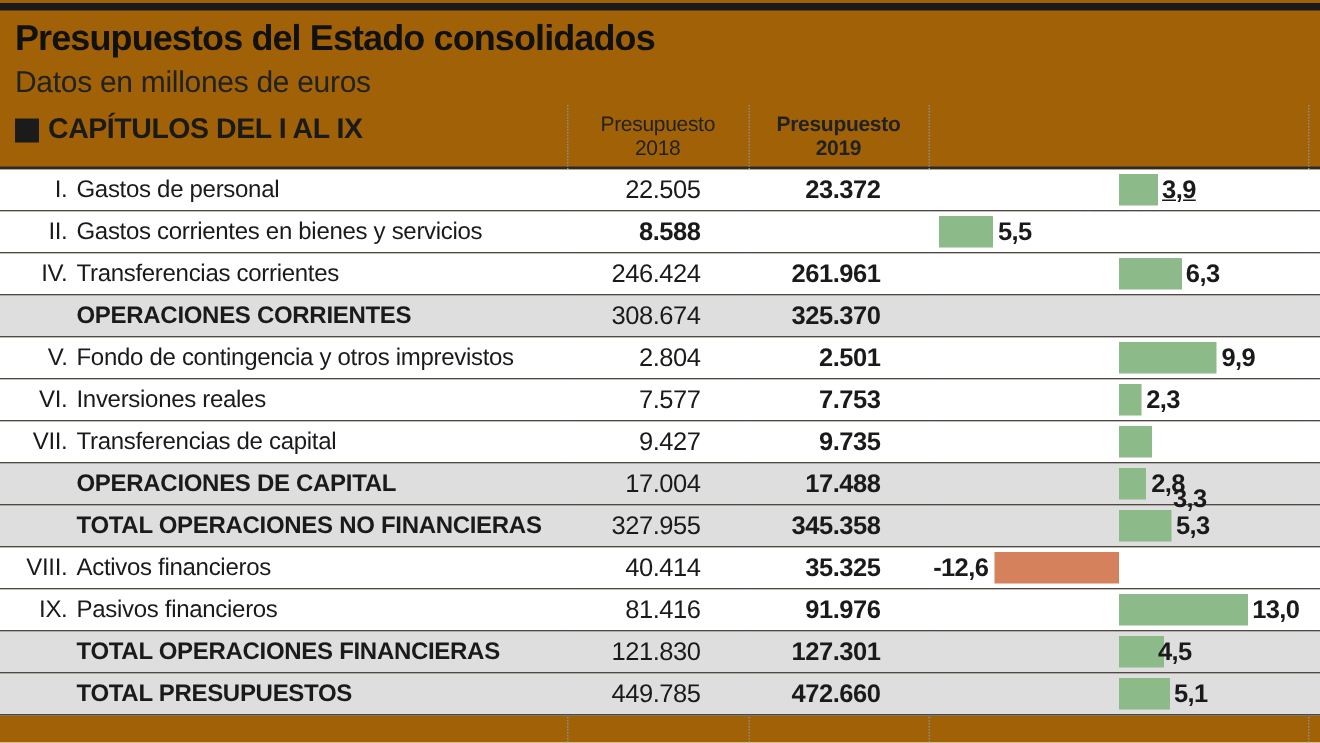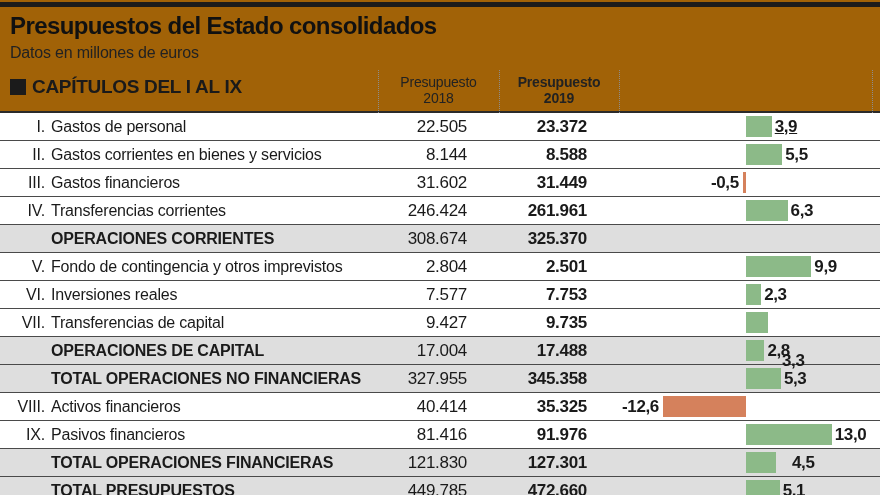--- a/index.html
+++ b/index.html
@@ -2,21 +2,21 @@
 <html><head>
 <meta charset="utf-8">
 <style>
   html,body{margin:0;padding:0;background:#ffffff;}
   .canvas{
     position:relative;width:880px;height:495px;overflow:hidden;background:#a16207;
     font-family:"Liberation Sans","DejaVu Sans",sans-serif;color:#1a1a1a;padding-left:39px;
   }
   .top-rule{position:absolute;top:2px;left:0;width:880px;height:5px;background:#1b1b1b;}
   .title{position:absolute;top:12px;left:10px;font-size:24px;font-weight:bold;letter-spacing:-0.6px;color:#111;}
-  .subtitle{position:absolute;top:44px;left:10px;font-size:16px;color:#222;letter-spacing:-0.2px;}
+  .subtitle{position:absolute;top:44px;left:10px;font-size:20px;color:#222;letter-spacing:-0.2px;}
   .section-header{position:absolute;top:76px;left:10px;font-size:19px;font-weight:bold;letter-spacing:-0.3px;display:flex;align-items:center;}
   .section-square{display:inline-block;width:16px;height:16px;background:#1b1b1b;margin-right:6px;}
   .col-head{position:absolute;top:74px;text-align:center;font-size:14px;line-height:16px;white-space:pre-line;letter-spacing:-0.2px;color:#222;}
   .col-head.c2018{left:378px;width:121px;}
   .col-head.c2019{left:499px;width:120px;font-weight:bold;}
   .col-head.cvar{left:619px;width:254px;margin-top:40px;}
   .head-rule{position:absolute;top:111px;left:0;width:880px;height:2px;background:#2a2a2a;}
   .vsep{position:absolute;top:70px;height:425px;width:0;border-left:1px dotted #8d8d8d;}
   .vsep.s1{left:378px;}.vsep.s2{left:499px;}.vsep.s3{left:619px;}.vsep.s4{left:872px;}
   .rows{position:absolute;top:113px;left:0;width:880px;}
@@ -70,35 +70,24 @@
         <div class="v2018">22.505</div>
         <div class="v2019">23.372</div>
         <div class="vari">
           <div class="bar" style="left: 127px; width: 25.74px; background: rgb(140, 186, 136);"></div>
           <div class="bar-label" style="left: 155.74px; text-decoration: underline;">3,9</div>
         </div>
       </div>
       <div class="row">
         <div class="numeral">II.</div>
         <div class="label">Gastos corrientes en bienes y servicios</div>
-        <div class="v2018">8.144</div>
         <div class="v2019">8.588</div>
         <div class="vari">
           <div class="bar" style="left: 127px; width: 36.3px; background: rgb(140, 186, 136);"></div>
           <div class="bar-label" style="left: 166.3px;">5,5</div>
-        </div>
-      </div>
-      <div class="row">
-        <div class="numeral">III.</div>
-        <div class="label">Gastos financieros</div>
-        <div class="v2018">31.602</div>
-        <div class="v2019">31.449</div>
-        <div class="vari">
-          <div class="bar" style="left: 123.7px; width: 3.3px; background: rgb(213, 129, 92);"></div>
-          <div class="bar-label" style="right: 141.3px;">-0,5</div>
         </div>
       </div>
       <div class="row">
         <div class="numeral">IV.</div>
         <div class="label">Transferencias corrientes</div>
         <div class="v2018">246.424</div>
         <div class="v2019">261.961</div>
         <div class="vari">
           <div class="bar" style="left: 127px; width: 41.58px; background: rgb(140, 186, 136);"></div>
           <div class="bar-label" style="left: 171.58px;">6,3</div>
@@ -180,21 +169,21 @@
           <div class="bar-label" style="left: 215.8px;">13,0</div>
         </div>
       </div>
       <div class="row total">
         <div class="numeral"></div>
         <div class="label">TOTAL OPERACIONES FINANCIERAS</div>
         <div class="v2018">121.830</div>
         <div class="v2019">127.301</div>
         <div class="vari">
           <div class="bar" style="left: 127px; width: 29.7px; background: rgb(140, 186, 136);"></div>
-          <div class="bar-label" style="left: 173px;">4,5</div>
+          <div class="bar-label" style="left: 153px;">4,5</div>
         </div>
       </div>
       <div class="row total">
         <div class="numeral"></div>
         <div class="label">TOTAL PRESUPUESTOS</div>
         <div class="v2018">449.785</div>
         <div class="v2019">472.660</div>
         <div class="vari">
           <div class="bar" style="left: 127px; width: 33.66px; background: rgb(140, 186, 136);"></div>
           <div class="bar-label" style="left: 163.66px;">5,1</div>

